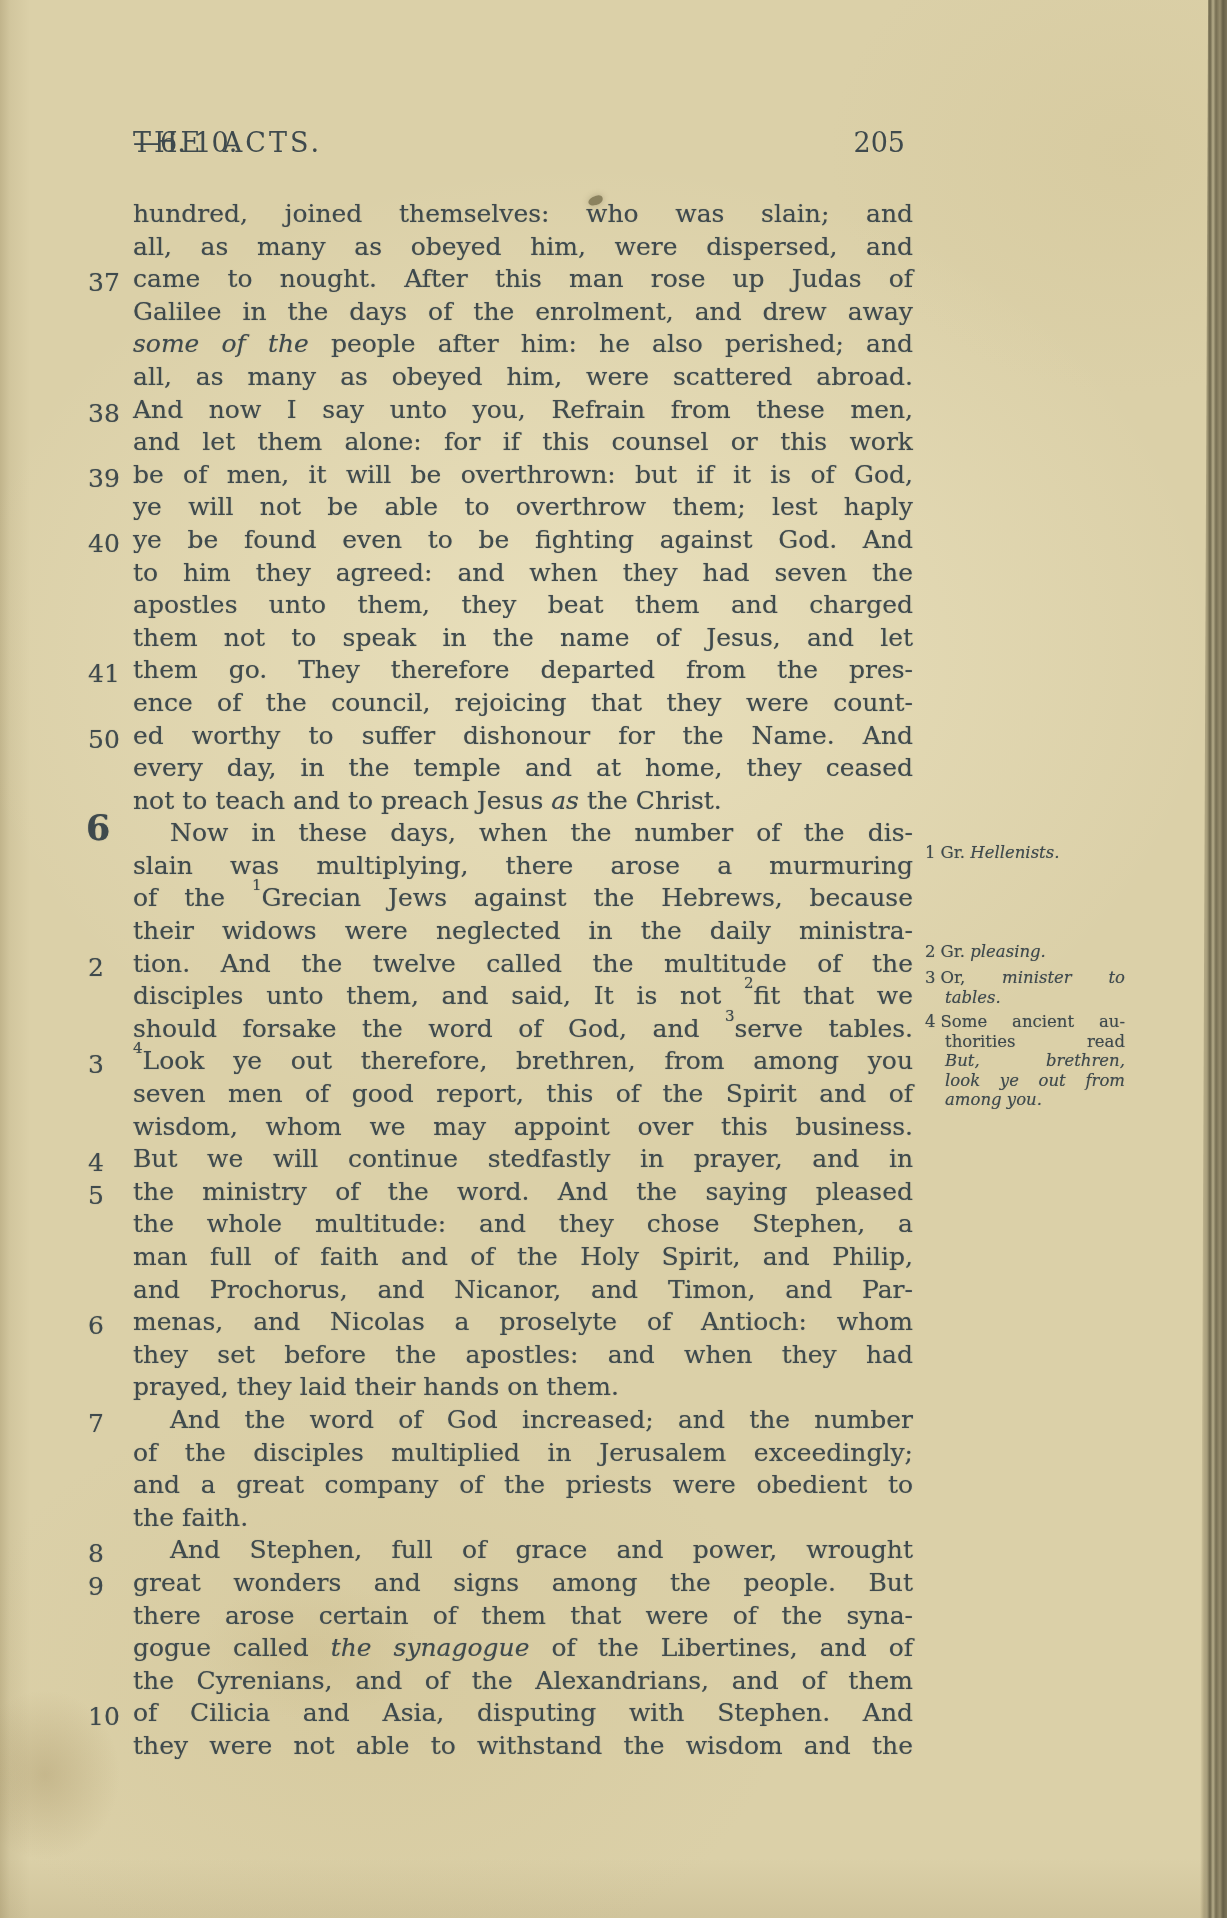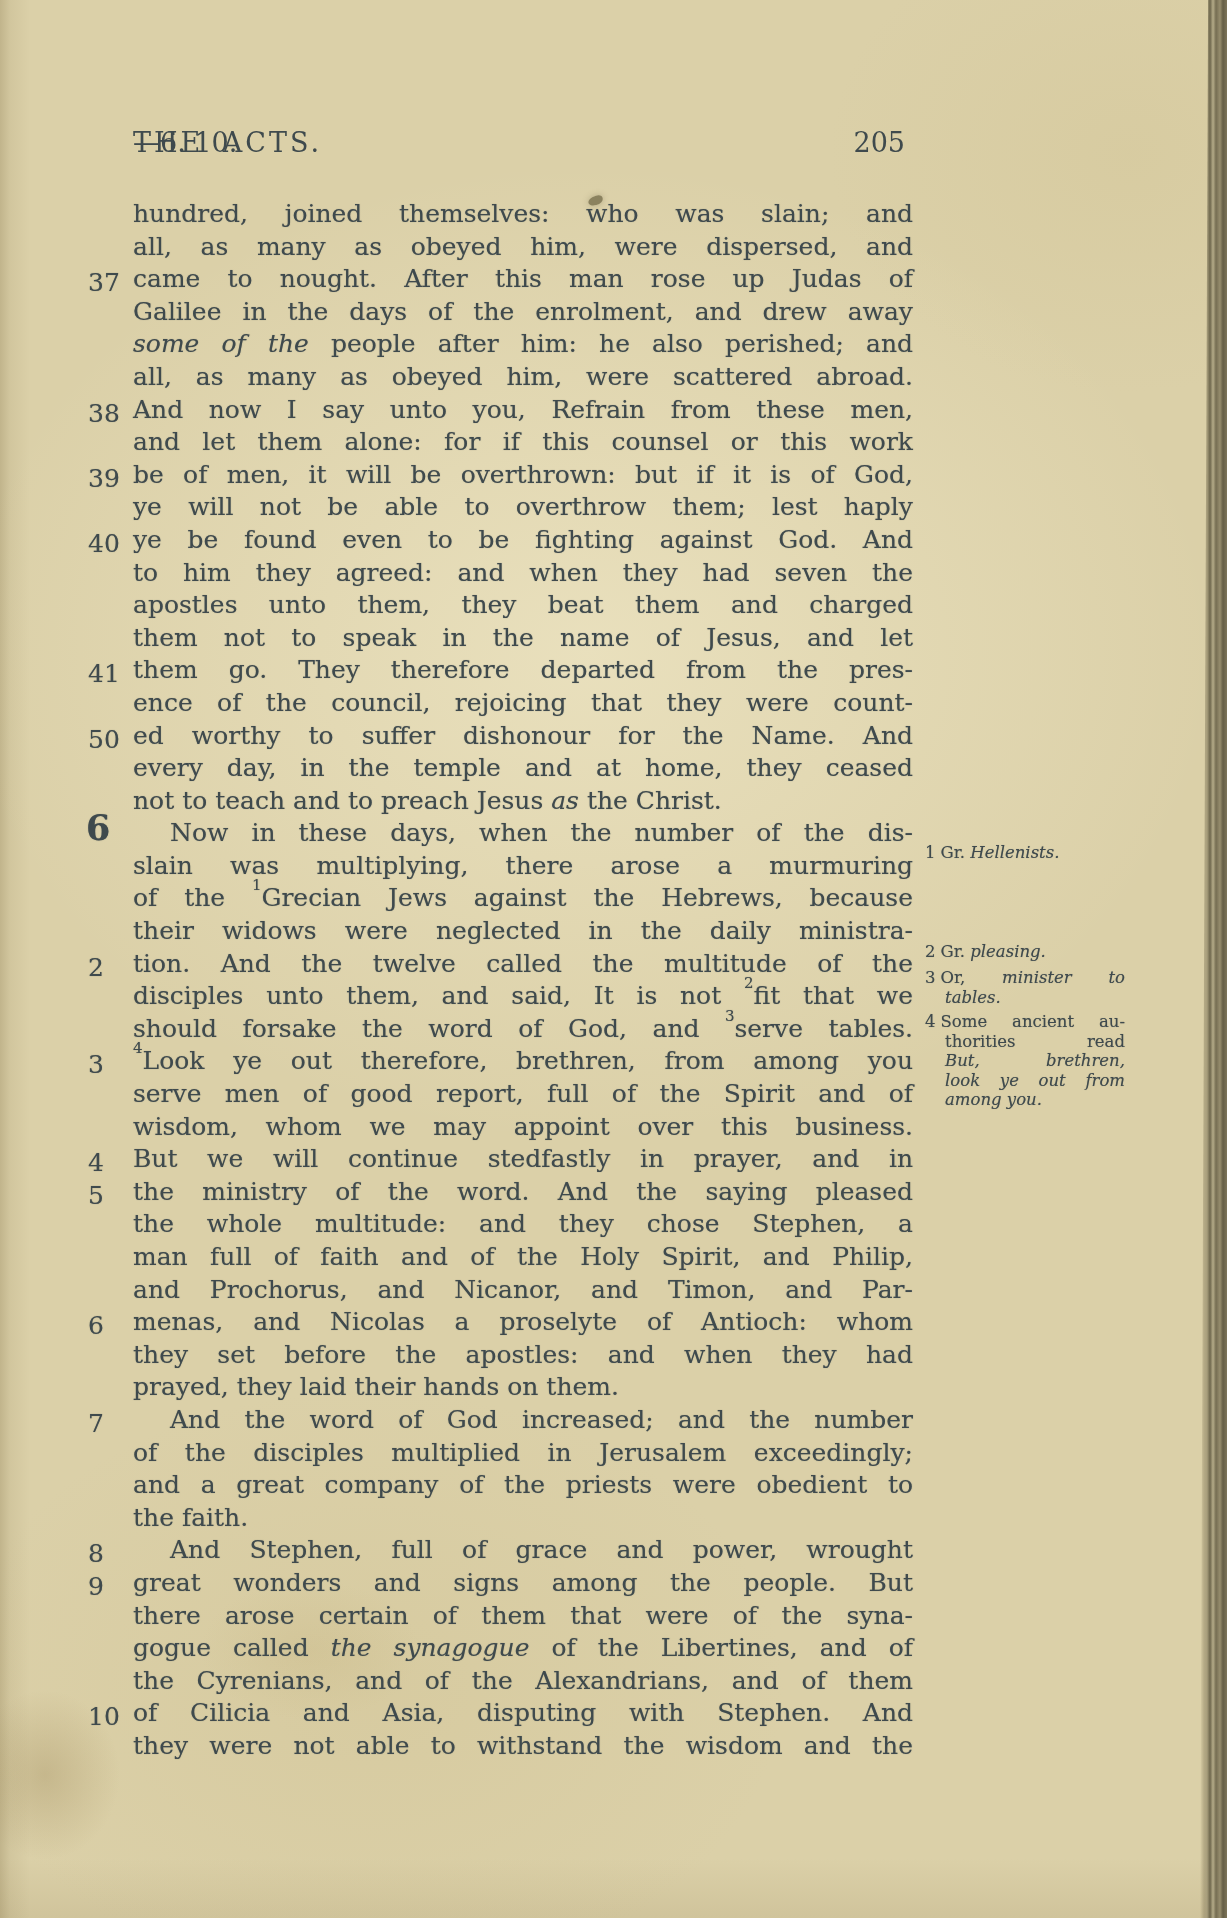--- a/index.html
+++ b/index.html
@@ -110,21 +110,21 @@
       <div class="line">every day, in the temple and at home, they ceased</div>
       <div class="line end">not to teach and to preach Jesus <i>as</i> the Christ.</div>
       <div class="line indent"><span class="chnum">6</span>Now in these days, when the number of the dis-</div>
       <div class="line">slain was multiplying, there arose a murmuring</div>
       <div class="line">of the <sup>1</sup>Grecian Jews against the Hebrews, because</div>
       <div class="line">their widows were neglected in the daily ministra-</div>
       <div class="line"><span class="vnum">2</span>tion. And the twelve called the multitude of the</div>
       <div class="line">disciples unto them, and said, It is not <sup>2</sup>fit that we</div>
       <div class="line">should forsake the word of God, and <sup>3</sup>serve tables.</div>
       <div class="line"><span class="vnum">3</span><sup>4</sup>Look ye out therefore, brethren, from among you</div>
-      <div class="line">serve men of good report, full of the Spirit and of</div>
+      <div class="line">seven men of good report, this of the Spirit and of</div>
       <div class="line">wisdom, whom we may appoint over this business.</div>
       <div class="line"><span class="vnum">4</span>But we will continue stedfastly in prayer, and in</div>
       <div class="line"><span class="vnum">5</span>the ministry of the word. And the saying pleased</div>
       <div class="line">the whole multitude: and they chose Stephen, a</div>
       <div class="line">man full of faith and of the Holy Spirit, and Philip,</div>
       <div class="line">and Prochorus, and Nicanor, and Timon, and Par-</div>
       <div class="line"><span class="vnum">6</span>menas, and Nicolas a proselyte of Antioch: whom</div>
       <div class="line">they set before the apostles: and when they had</div>
       <div class="line end">prayed, they laid their hands on them.</div>
       <div class="line indent"><span class="vnum">7</span>And the word of God increased; and the number</div>

